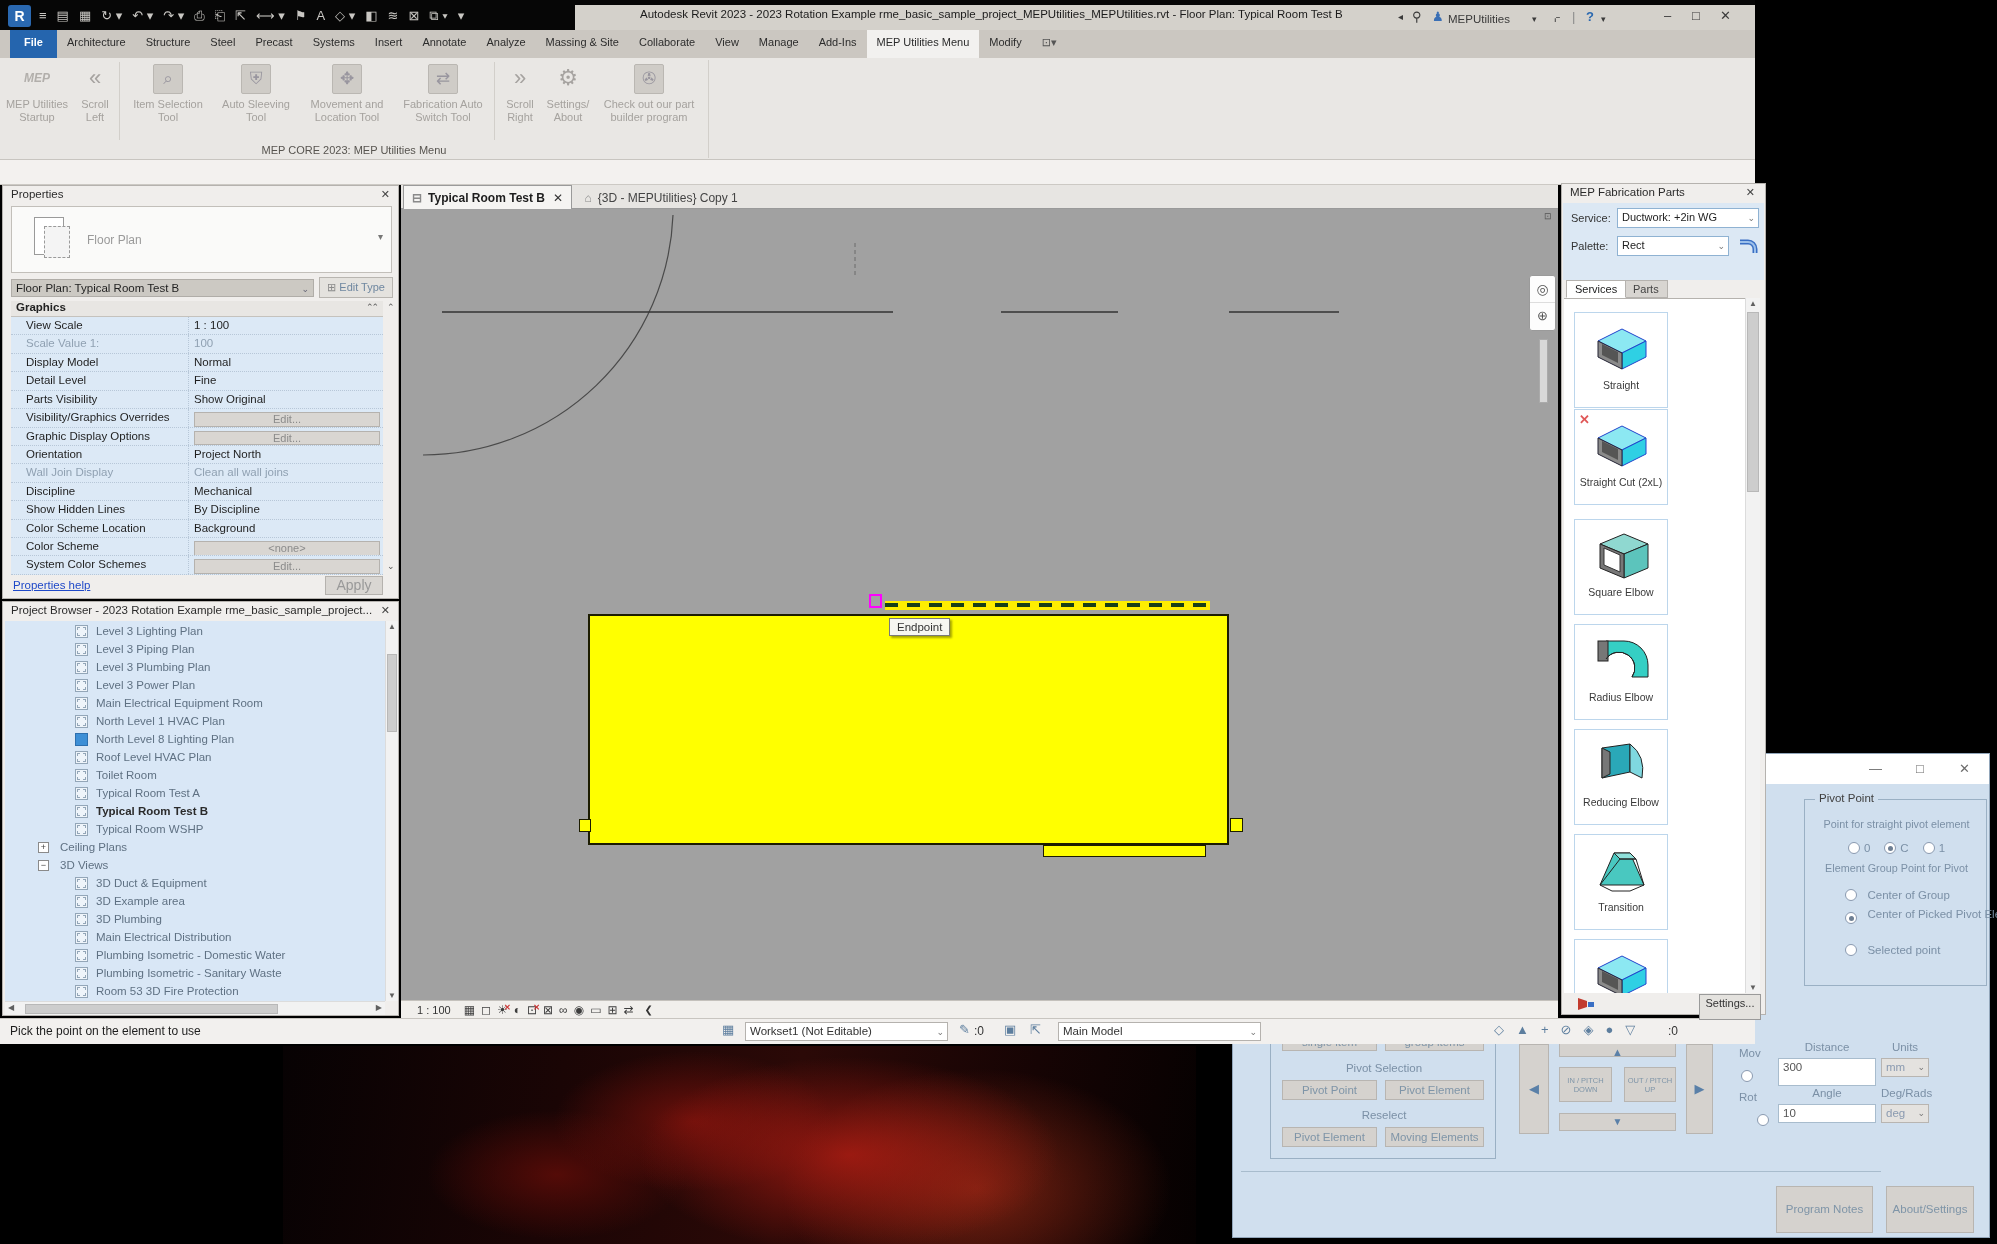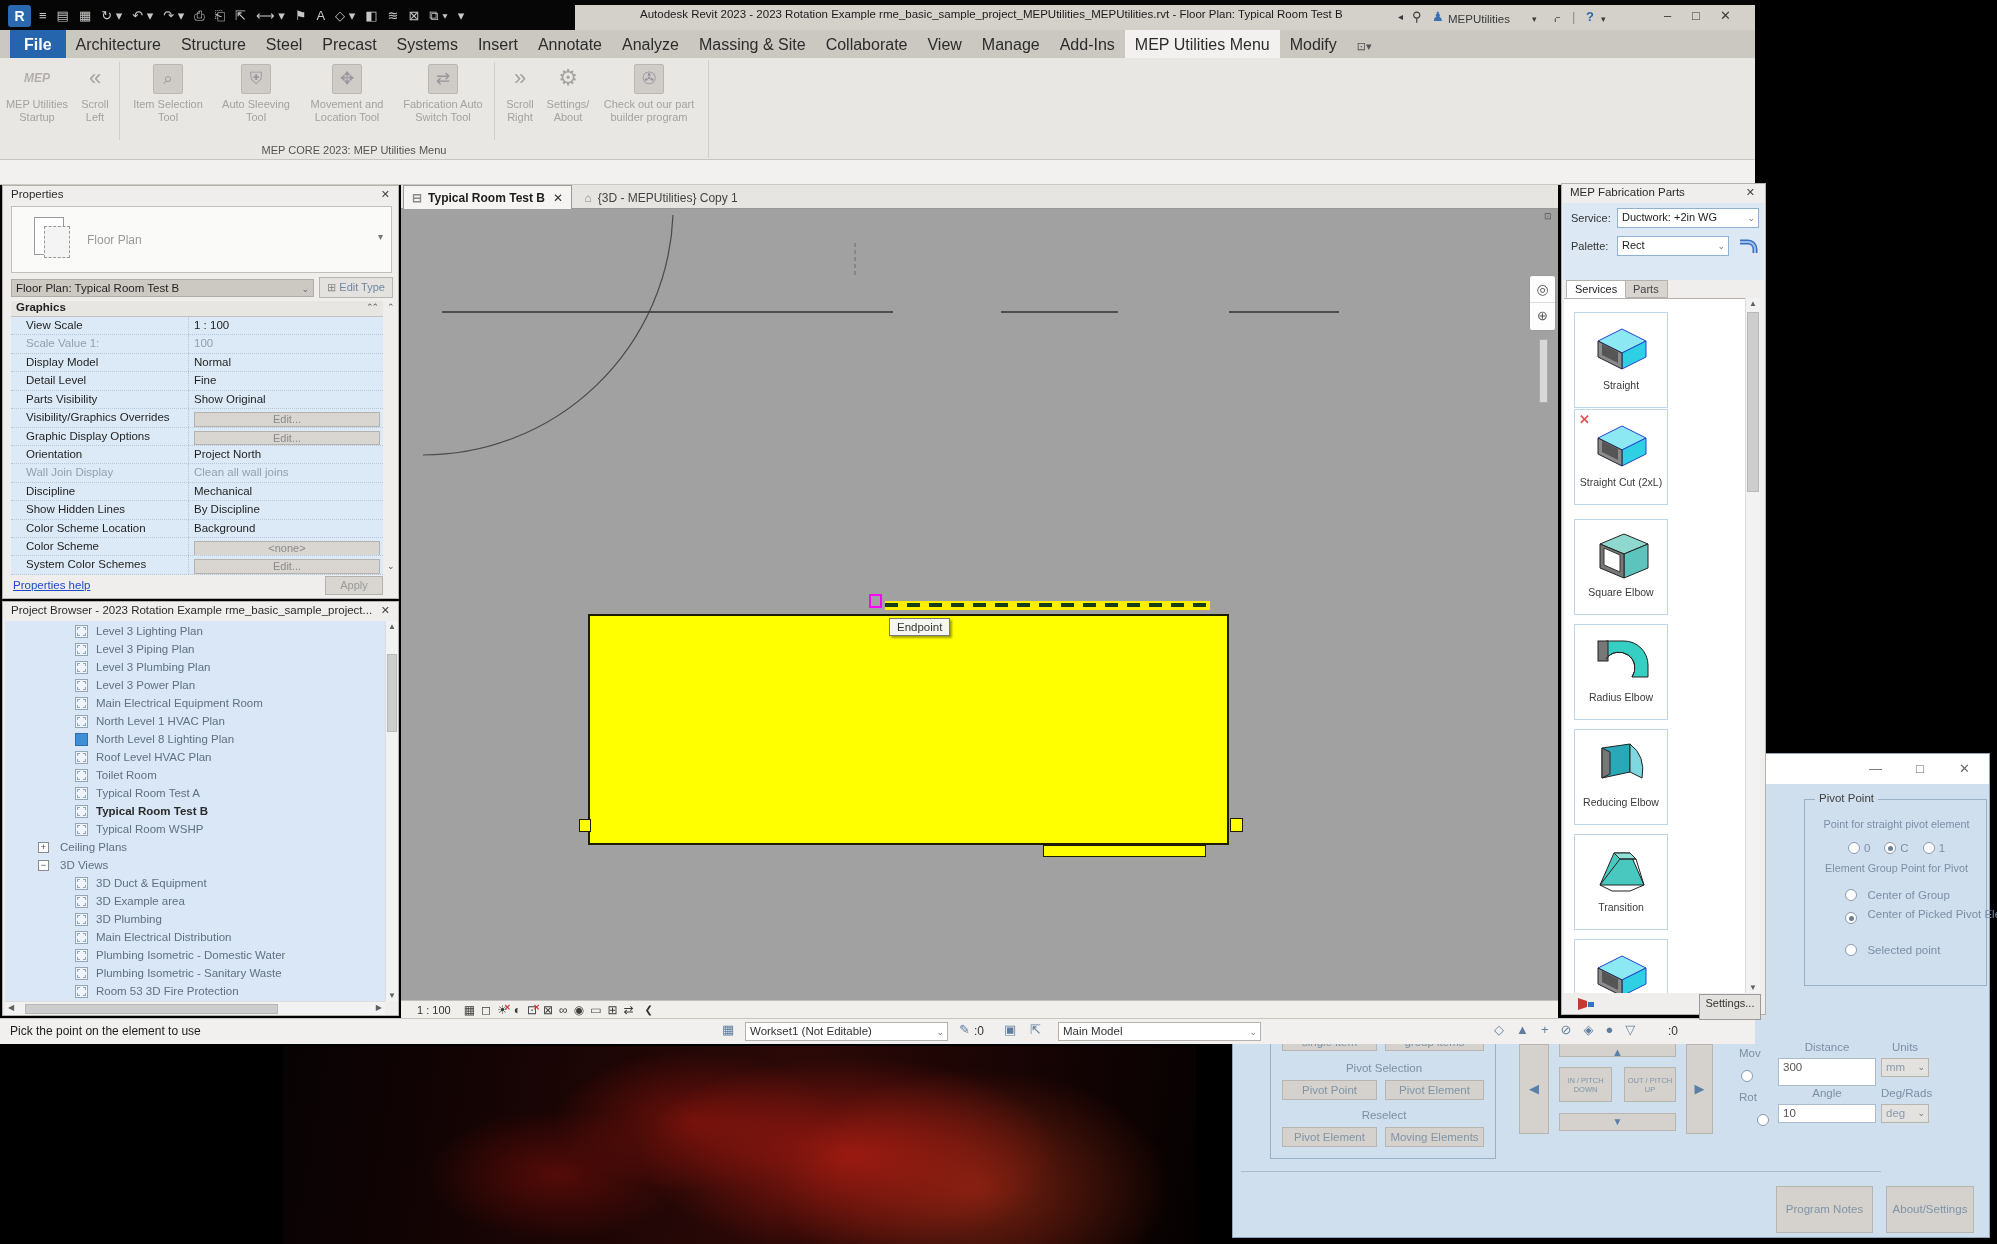--- a/index.html
+++ b/index.html
@@ -10,21 +10,21 @@
   #revit-window{left:0;top:0;width:1755px;height:1044px;background:#000;}
   #titlebar{left:0;top:0;width:1755px;height:30px;background:#060606;}
   #title-gray{left:575px;top:5px;width:1180px;height:25px;background:#d4d1cb;}
   .qicon{display:inline-block;color:#c9c7c3;font-size:13px;line-height:22px;padding:0 5px;cursor:default;}
   #revit-logo{left:8px;top:5px;width:23px;height:22px;background:#2a68b0;color:#fff;font-weight:bold;
     font-size:14px;text-align:center;line-height:22px;border-radius:3px;}
   #title-text{left:640px;top:8px;font-size:11.5px;color:#1b1b1b;white-space:nowrap;}
   .tb-right{color:#3a3a3a;font-size:13px;line-height:20px;}
   
   #tabsrow{left:0;top:30px;width:1755px;height:28px;background:#cbc7c1;}
-  .rtab{display:inline-block;padding:6px 10px 5px 10px;font-size:16px;color:#2c2c2c;height:28px;}
+  .rtab{display:inline-block;padding:6px 10px 5px 10px;font-size:11px;color:#2c2c2c;height:28px;}
   .rtab.filetab{background:#2565ae;color:#fff;font-weight:bold;padding:6px 14px;margin-left:10px;}
   .rtab.active{background:#f2f1ef;}
   #ribbon-body{left:0;top:58px;width:1755px;height:102px;background:#e9e7e4;border-bottom:1px solid #c8c5c0;}
   #ribbon-buttons{left:0;top:2px;height:84px;display:flex;align-items:flex-start;}
   .rbtn{display:flex;flex-direction:column;align-items:center;padding-top:4px;color:#a5a29e;font-size:11px;
     line-height:13px;text-align:center;}
   .rbtn .ric{width:30px;height:30px;background:#cfccc7;border:1px solid #bab7b2;border-radius:2px;color:#99969f;
     font-size:17px;line-height:28px;text-align:center;margin-bottom:4px;}
   .rbtn .ric.noplate{background:none;border:none;font-size:22px;color:#a6a3a0;}
   .rsep{width:1px;height:78px;background:#d2cfca;margin:2px 3px 0 3px;}
@@ -325,21 +325,21 @@
           <div class="prow">
             <span class="pname">System Color Schemes</span>
             <div class="pval" style="display: flex;">
               <div class="pbtn">Edit...</div>
             </div>
           </div>
         </div>
       <span class="abs" style="left:384px;top:116px;color:#555;font-size:9px;">⌃</span>
       <span class="abs" style="left:384px;top:375px;color:#555;font-size:9px;">⌄</span>
       <a class="abs" style="left:10px;top:393px;font-size:11.5px;color:#1f49c8;text-decoration:underline;">Properties help</a>
-      <div class="abs" style="left:322px;top:390px;width:58px;height:19px;background:#d9d6d2;border:1px solid #b5b2ae;color:#999;font-size:11px;text-align:center;line-height:17px;">Apply</div>
+      <div class="abs" style="left:322px;top:390px;width:58px;height:19px;background:#d9d6d2;border:1px solid #b5b2ae;color:#999;font-size:14px;text-align:center;line-height:17px;">Apply</div>
     </div>
 
     <div class="abs panel" style="left:2px;top:601px;width:397px;height:415px;">
       <div class="panel-title" style="white-space:nowrap;overflow:hidden;width:378px;">Project Browser - 2023 Rotation Example rme_basic_sample_project...</div>
       <span class="closex" style="right:8px;">✕</span>
       <div class="abs" id="tree" style="left:2px;top:19px;width:380px;height:380px;background:#d9e7f6;overflow:hidden;">
           <div style="height: 2px;"></div>
           <div class="titem">
             <span class="tplan" style="left: 70px;">
               <i></i>

